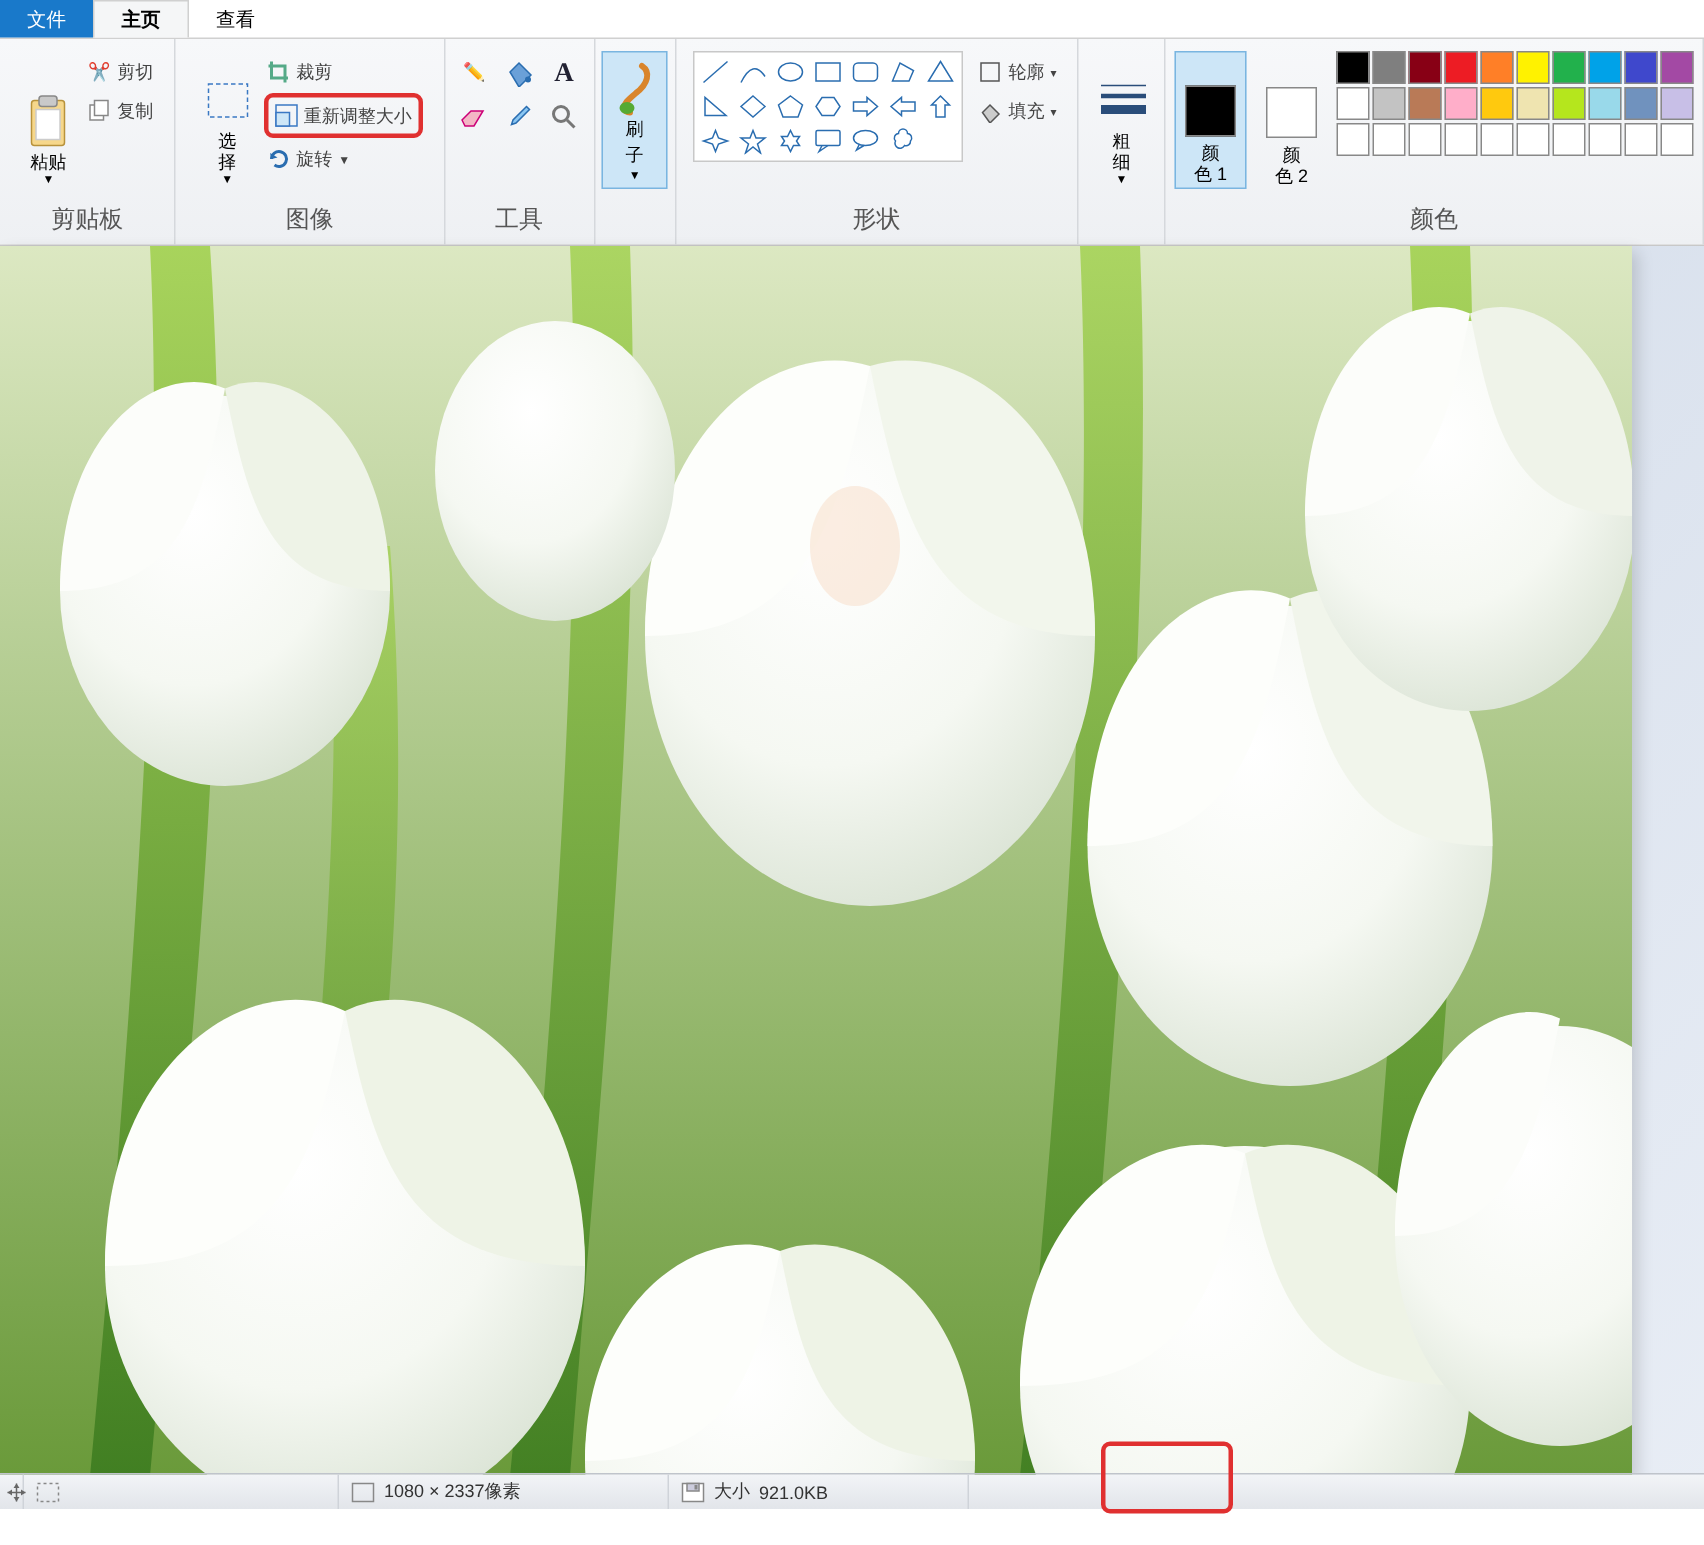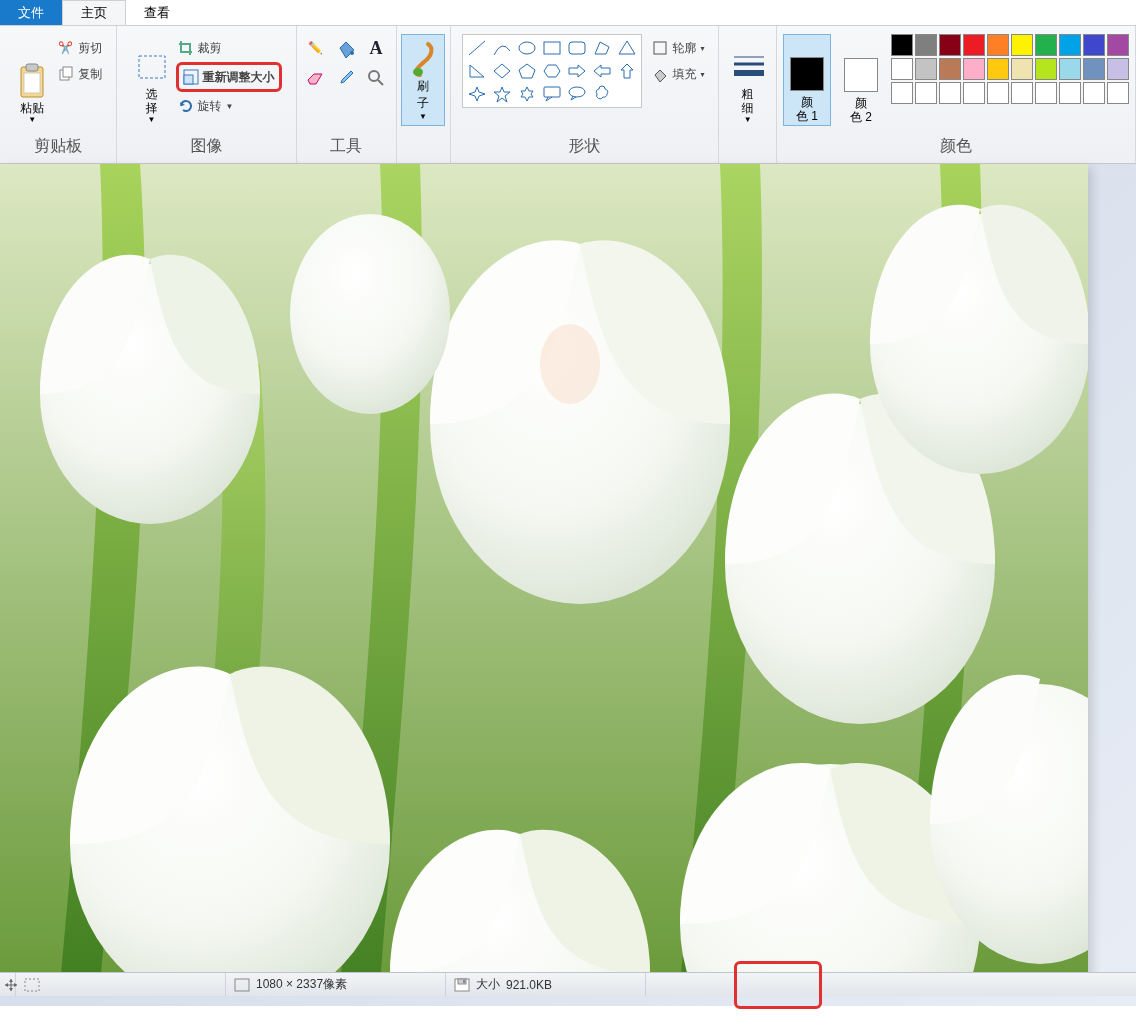--- a/index.html
+++ b/index.html
@@ -2,21 +2,21 @@
 <html><head>
   <meta charset="utf-8">
   <style>
     * { margin: 0; padding: 0; box-sizing: border-box; font-family: "Microsoft YaHei", sans-serif; }
     body { width: 1136px; height: 1030px; background: #fff; overflow: hidden; font-size: 12px; }
     
     
     .tabs { display: flex; height: 26px; background: #fff; border-bottom: 1px solid #d0d0d0; }
     .tab { padding: 4px 18px; font-size: 13px; cursor: pointer; display: flex; align-items: center; }
     .tab.file { background: #1979ca; color: #ffffff; }
-    .tab.active { background: #f5f6f7; border: 1px solid #d0d0d0; border-bottom: none; }
+    .tab.active { background: #f5f6f7; border: 1px solid #d0d0d0; border-bottom: none; font-weight: bold; }
     
     
     .ribbon { display: flex; height: 138px; background: linear-gradient(#f7f8fa, #eef0f3); border-bottom: 1px solid #c8c8c8; }
     .group { display: flex; flex-direction: column; align-items: center; padding: 4px 6px; border-right: 1px solid #d5d8dc; height: 100%; }
     .group-body { flex: 1; display: flex; align-items: flex-start; gap: 4px; padding-top: 4px; }
     .group-label { font-size: 16px; color: #555; padding: 2px 0; }
     
     .vbtn { display: flex; flex-direction: column; align-items: center; justify-content: flex-end; min-width: 40px; height: 92px; padding: 2px; cursor: pointer; }
     .vbtn .ico { width: 32px; height: 36px; display:flex; align-items:center; justify-content:center; }
     .vbtn .lbl { font-size: 12px; text-align: center; line-height: 14px; margin-top: 2px; }
@@ -40,21 +40,21 @@
     .color-swatch { width: 34px; height: 34px; border: 1px solid #888; margin: 2px auto; }
     
     .palette { display: grid; grid-template-columns: repeat(10, 22px); grid-template-rows: repeat(3, 22px); gap: 2px; }
     .pc { width: 22px; height: 22px; border: 1px solid #888; }
     
     
     .workspace { position: relative; height: 842px; background: linear-gradient(135deg,#c9d4e4,#e8edf5); }
     .canvas { position: absolute; left: 0; top: 0; width: 1088px; height: 820px; background: #fff; box-shadow: 4px 4px 10px rgba(0,0,0,.15); overflow: hidden; }
     
     
-    .status { position: absolute; left:0; bottom:10px; width: 100%; height: 24px; background: linear-gradient(#f2f4f7,#e2e5ea); border-top: 1px solid #bfc4cb; display: flex; align-items: center; font-size: 12px; color: #333; }
+    .status { position: absolute; left:0; bottom:0; width: 100%; height: 24px; background: linear-gradient(#f2f4f7,#e2e5ea); border-top: 1px solid #bfc4cb; display: flex; align-items: center; font-size: 12px; color: #333; }
     .status-seg { display:flex; align-items:center; gap: 6px; padding: 0 8px; height: 100%; border-right: 1px solid #cfd3d9; }
     .status-seg.move { width: 16px; padding: 0 4px; }
     
     .highlight-red { position: absolute; border: 3px solid #e03030; border-radius: 6px; pointer-events: none; }
     
     svg { display: block; }
   </style>
 </head>
 <body>
 
@@ -112,21 +112,21 @@
       </div>
       <div class="col" style="padding-top:2px;">
         <div class="smallrow">
           <span class="mini-ico">
             <svg width="16" height="16">
                 <path d="M3 1v11h11M1 4h11v11" stroke="#5a8" fill="none" stroke-width="2"></path>
               </svg>
           </span>
           <span>裁剪</span>
         </div>
-        <div class="smallrow redbox" style="padding:12px 4px;font-weight:bold;">
+        <div class="smallrow redbox" style="padding:12px 4px;">
           <span class="mini-ico">
             <svg width="16" height="16">
                 <rect x="1" y="1" width="14" height="14" fill="none" stroke="#3a78c3"></rect>
                 <rect x="1" y="6" width="9" height="9" fill="#cde6f7" stroke="#3a78c3"></rect>
               </svg>
           </span>
           <span>重新调整大小</span>
         </div>
         <div class="smallrow">
           <span class="mini-ico">

